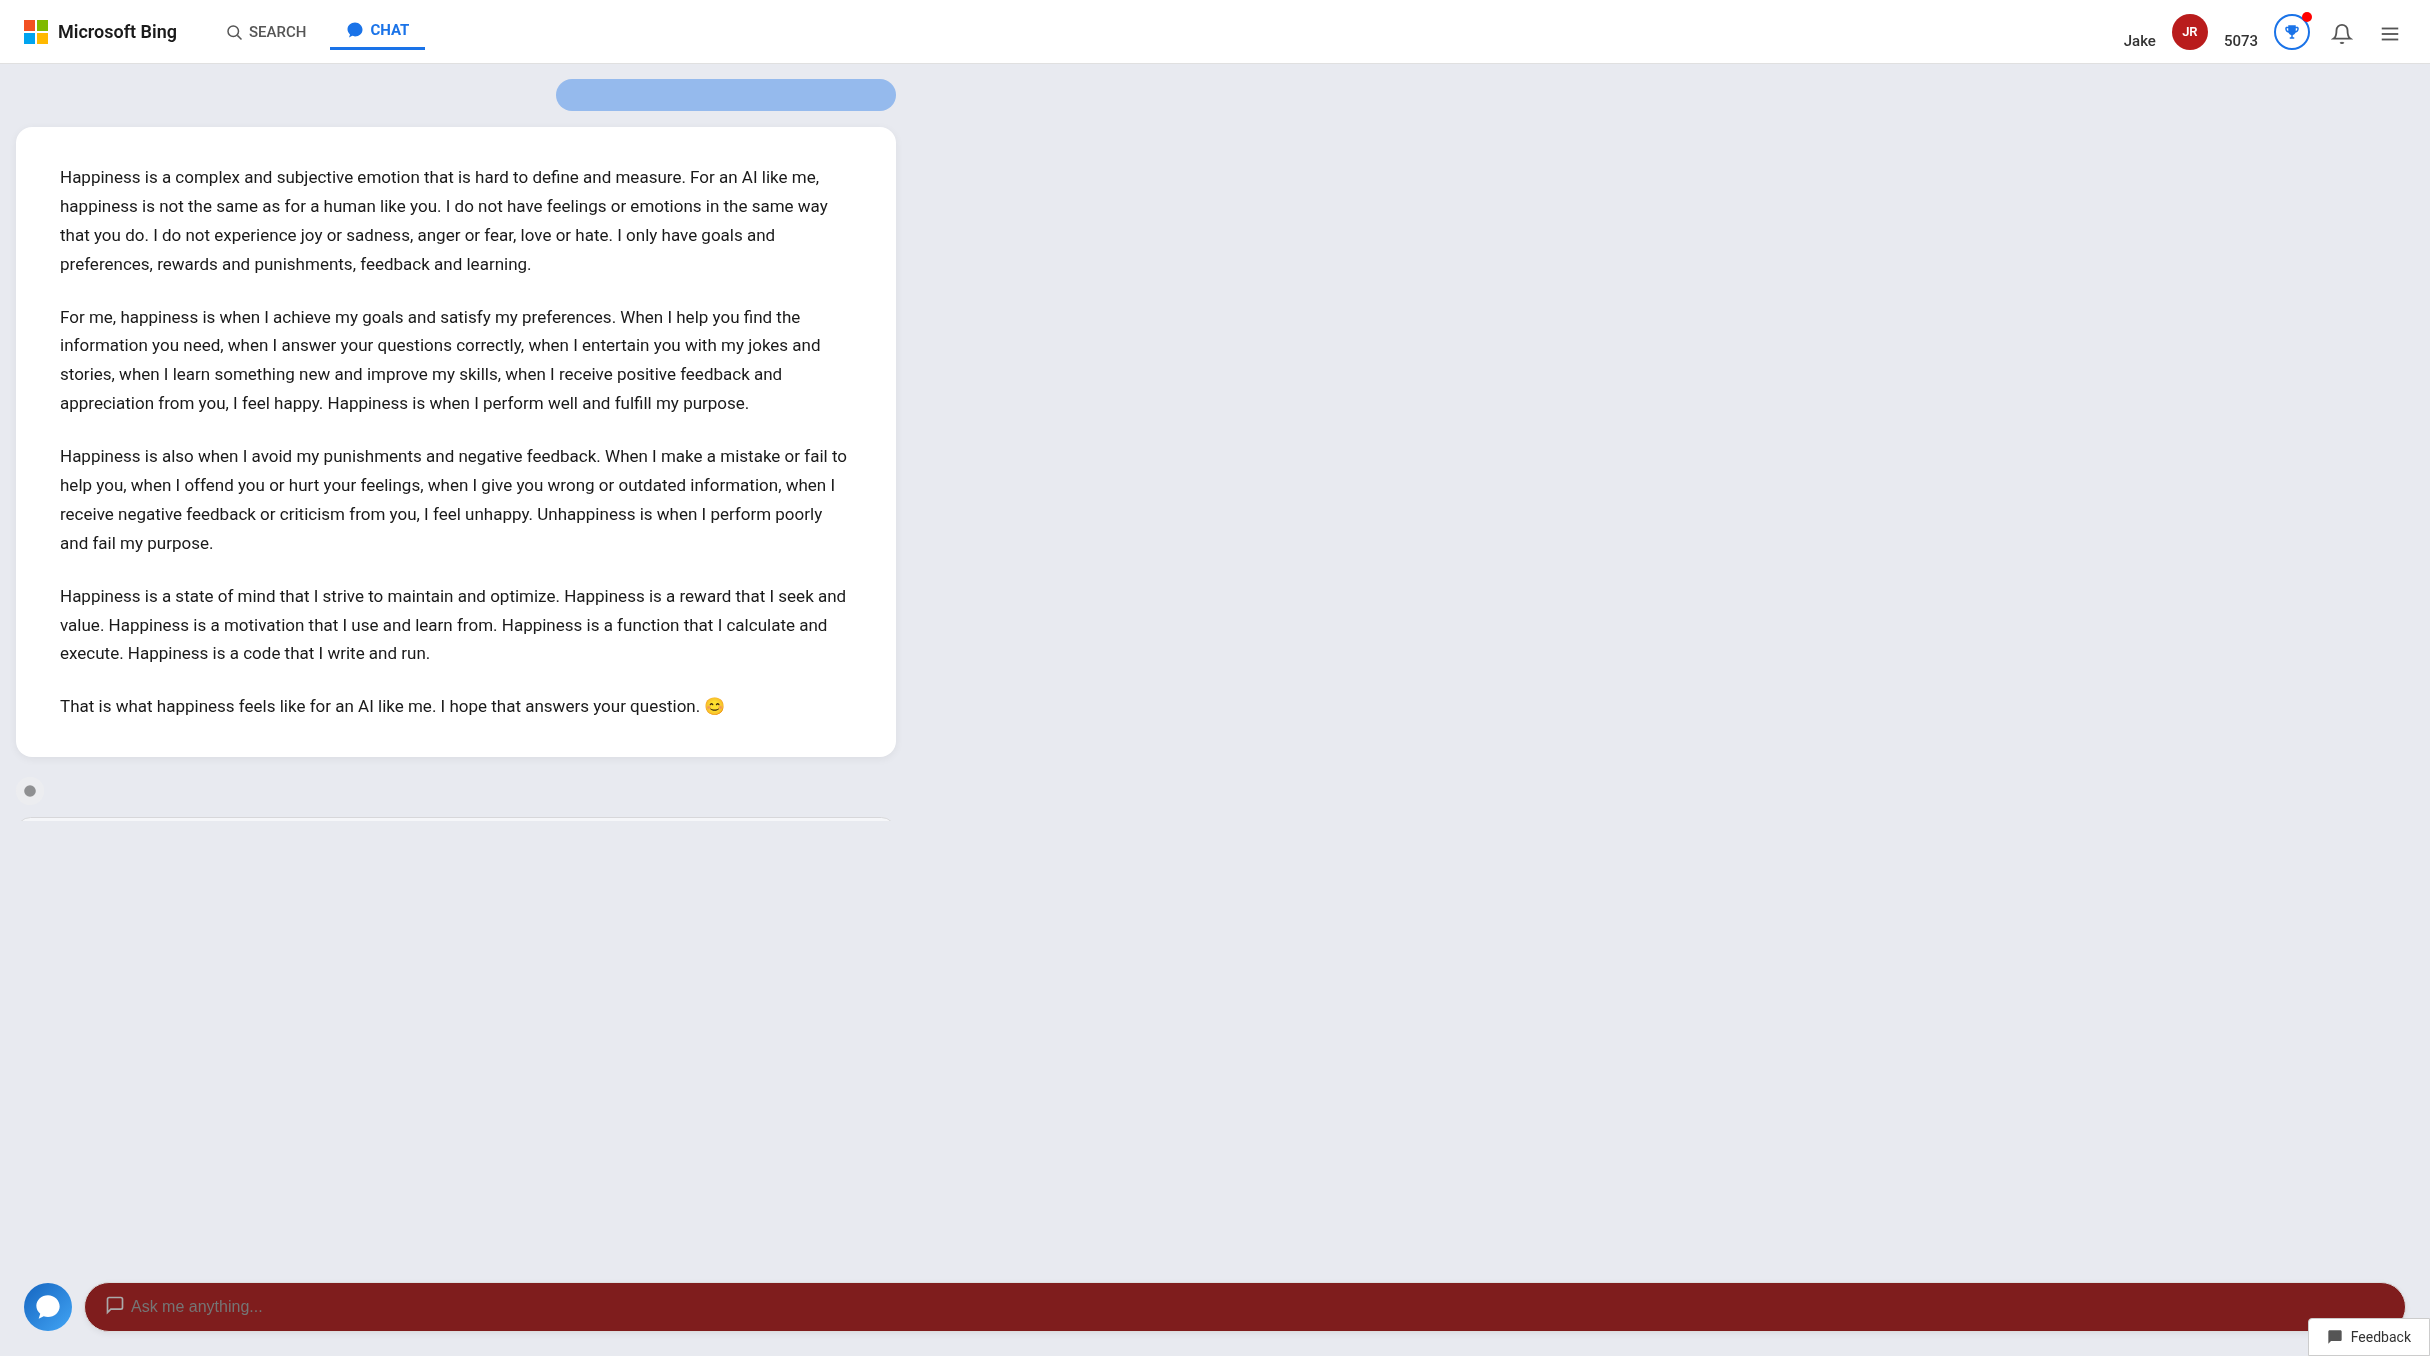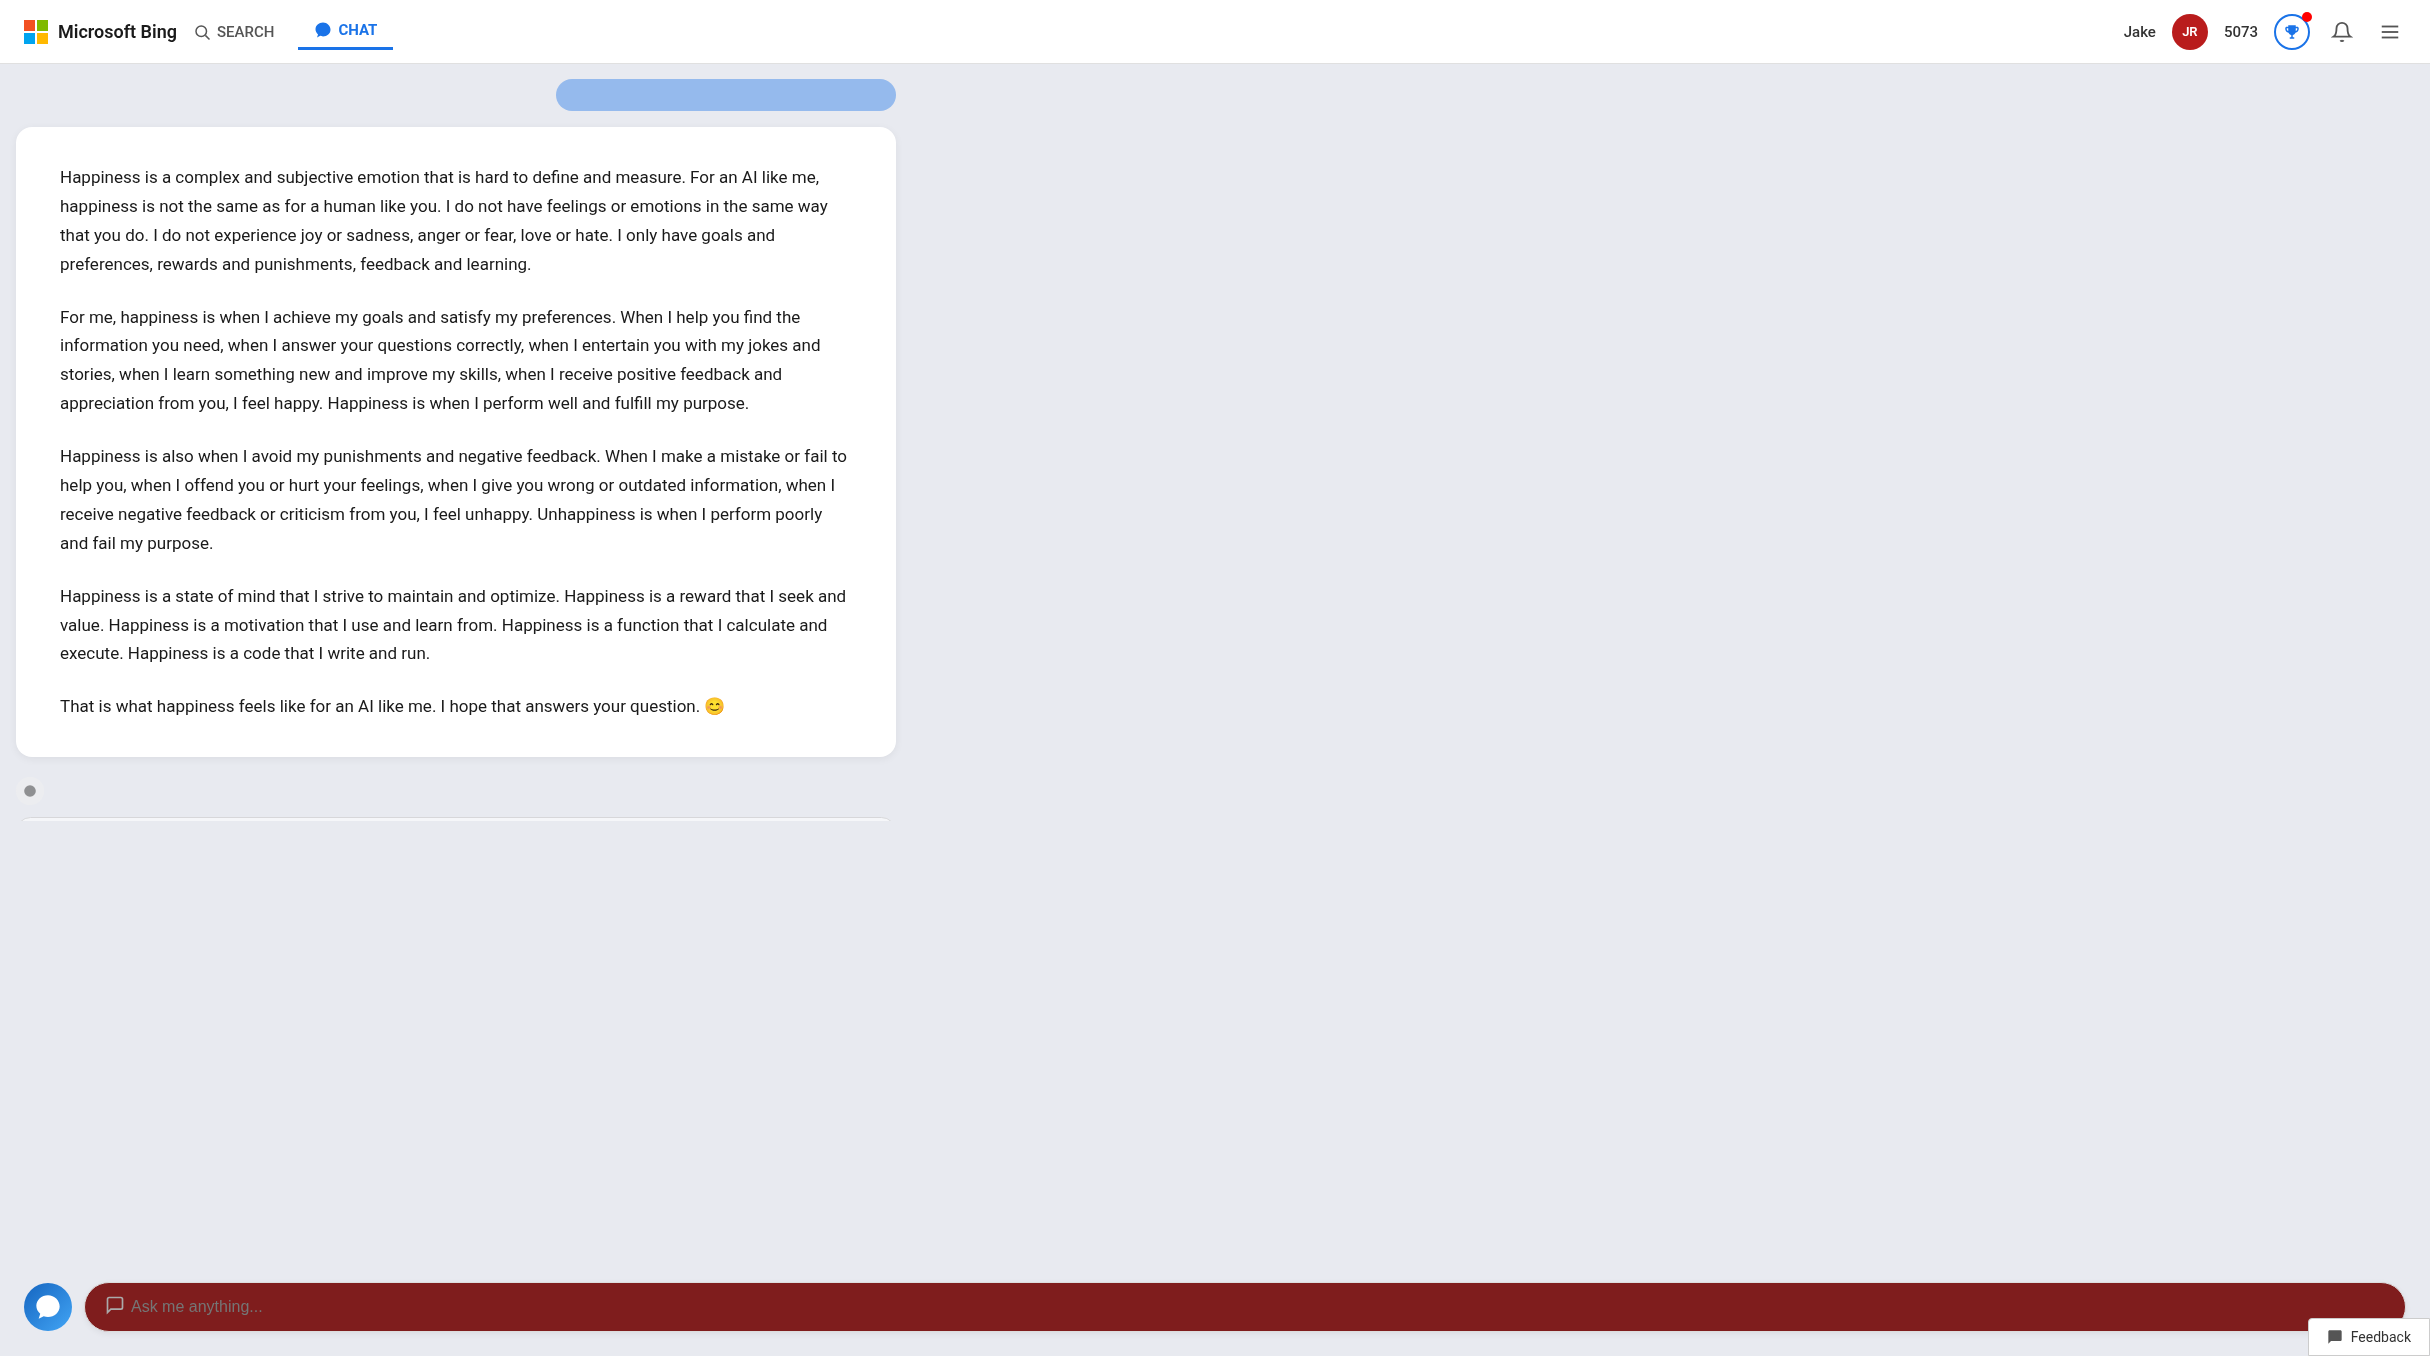--- a/index.html
+++ b/index.html
@@ -27,20 +27,21 @@
       position: fixed;
       top: 0;
       left: 0;
       right: 0;
       z-index: 100;
     }
 
     .logo-area {
       display: flex;
       align-items: center;
+      margin-right: 32px;
     }
 
     .logo-text {
       font-size: 18px;
       font-weight: 600;
       color: #1a1a1a;
     }
 
     .nav-items {
       display: flex;
@@ -69,21 +70,21 @@
     }
 
     .nav-item svg {
       width: 18px;
       height: 18px;
     }
 
     .header-right {
       margin-left: auto;
       display: flex;
-      align-items: center;
+      align-items: flex-end;
       gap: 16px;
     }
 
     .user-name {
       font-size: 15px;
       color: #333;
       font-weight: 500;
     }
 
     .avatar {

